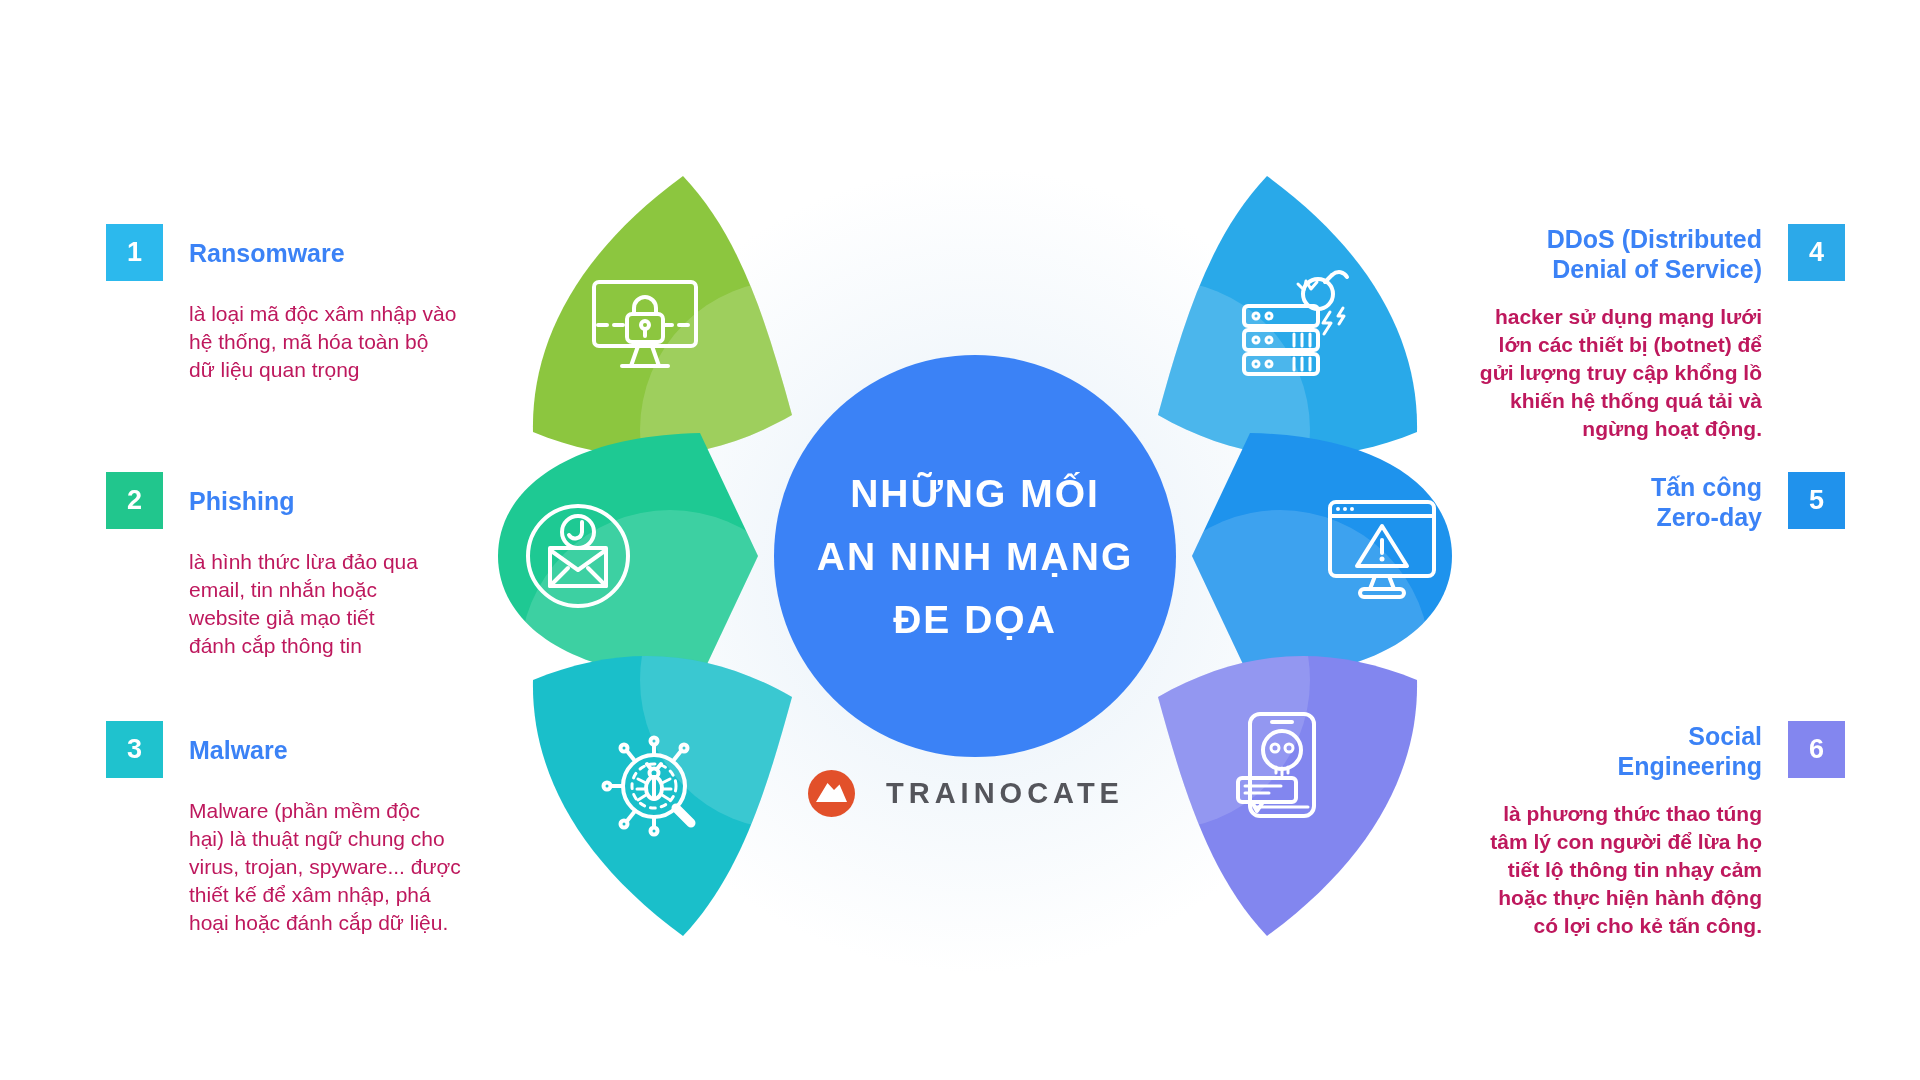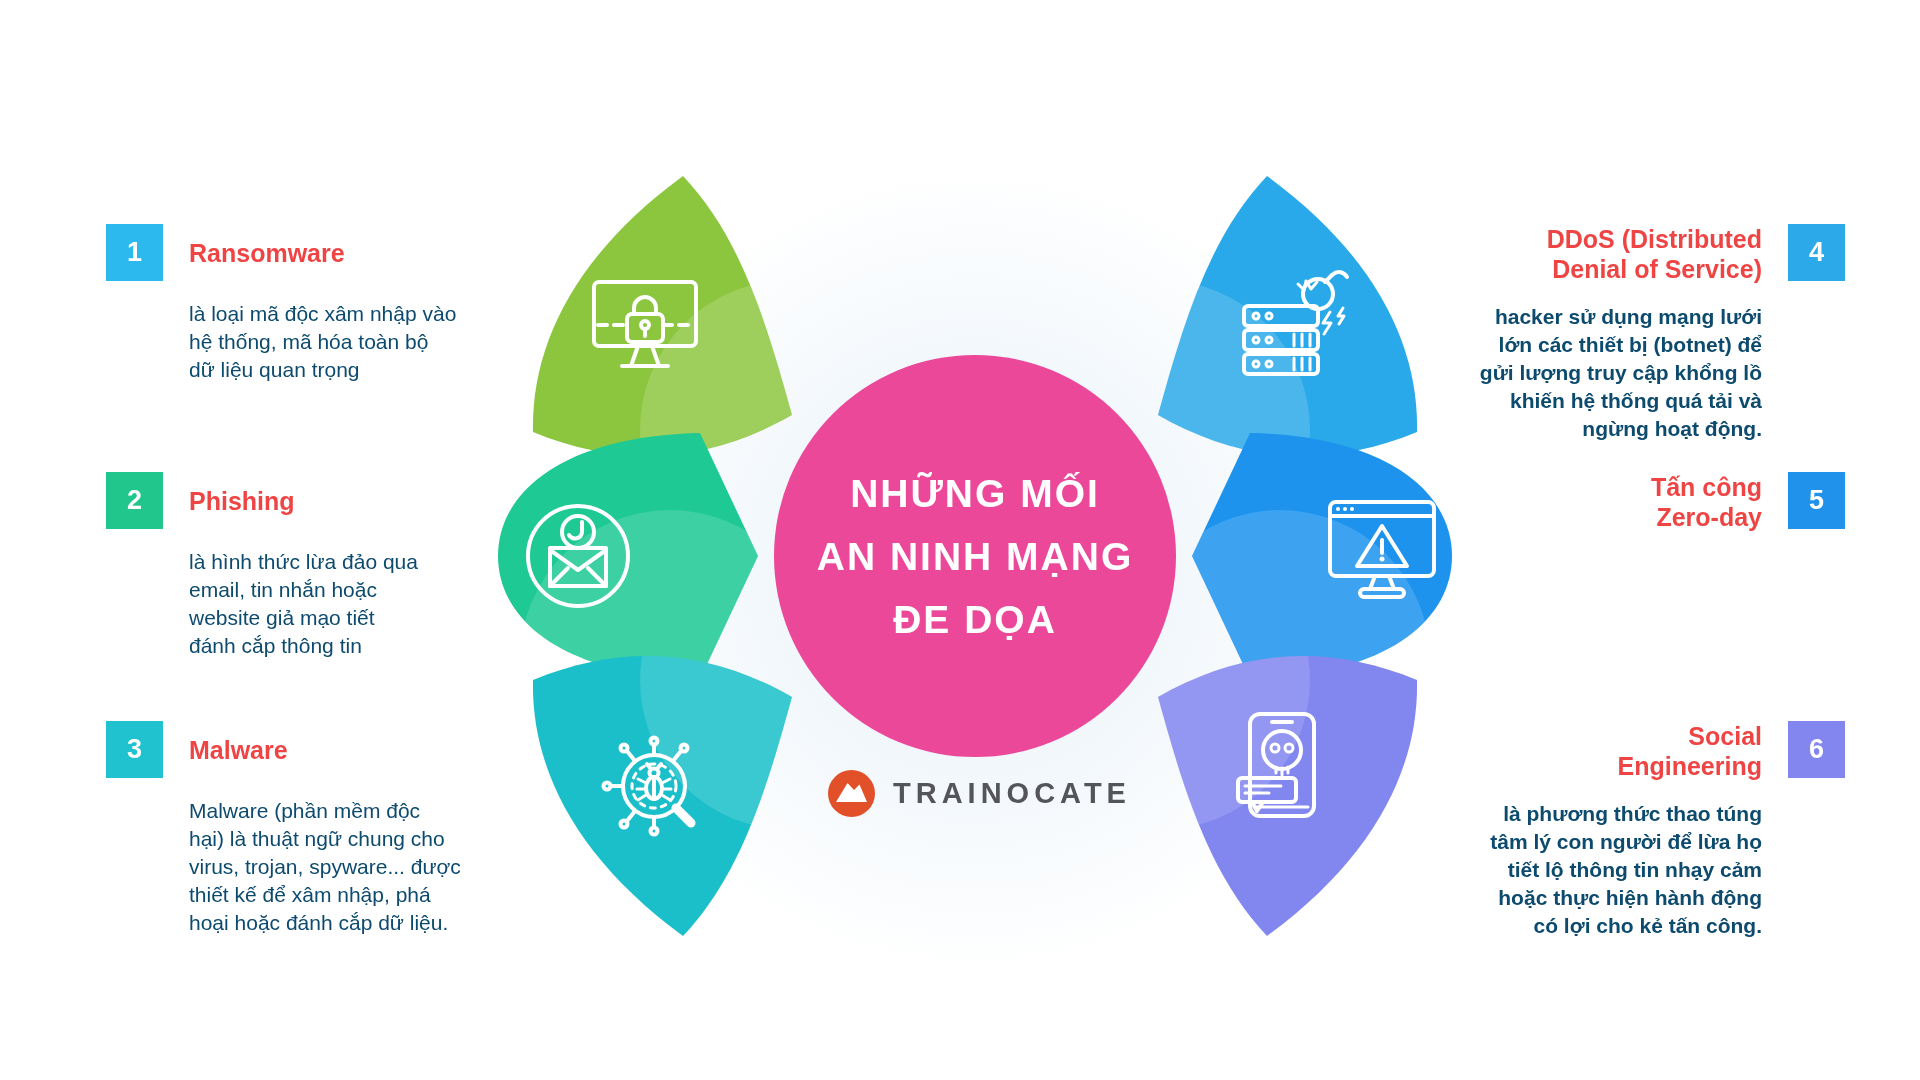--- a/index.html
+++ b/index.html
@@ -18,41 +18,41 @@
     position:absolute; left:774px; top:355px; width:402px; height:402px;
     border-radius:50%; background:#5f6064;
     display:flex; flex-direction:column; align-items:center; justify-content:center;
     text-align:center;
   }
   .center-line {
     color:#ffffff; font-weight:bold; font-size:39px; letter-spacing:2px;
     line-height:63px; white-space:nowrap;
   }
 
-  .logo { position:absolute; left:828px; top:770px; display:flex; align-items:center; gap:18px; }
+  .logo { position:absolute; left:808px; top:770px; display:flex; align-items:center; gap:31px; }
   .logo-mark { width:47px; height:47px; display:block; }
   .logo-text { font-size:29px; font-weight:bold; letter-spacing:5px; color:#54555b; }
 
   .item { position:absolute; display:grid; column-gap:26px; grid-template-rows:minmax(57px,auto) auto; }
   .item.left  { left:106px;  width:400px; grid-template-columns:57px 1fr; }
   .item.right { right:75px;  width:410px; grid-template-columns:1fr 57px; }
   .num {
     width:57px; height:57px; display:flex; align-items:center; justify-content:center;
     color:#ffffff; font-size:27px; font-weight:bold; grid-row:1;
   }
   .item.left  .num { grid-column:1; }
   .item.right .num { grid-column:2; }
   .item-title {
-    font-size:25px; font-weight:bold; color:#ef4444; align-self:center;
+    font-size:25px; font-weight:bold; color:#3b82f6; align-self:center;
     white-space:pre-line; line-height:30px; grid-row:1;
   }
   .item.left  .item-title { grid-column:2; text-align:left; }
   .item.right .item-title { grid-column:1; text-align:right; }
   .item-desc {
-    font-size:21px; color:#0c4a6e; line-height:28px; margin-top:19px;
+    font-size:21px; color:#be185d; line-height:28px; margin-top:19px;
     white-space:pre-line; grid-row:2;
   }
   .item.left  .item-desc { grid-column:2; text-align:left; }
   .item.right .item-desc { grid-column:1; text-align:right;font-weight:bold; }
   .r1 { top:224px; } .r2 { top:472px; } .r3 { top:721px; }
 </style>
 </head>
 <body>
 
 <div class="canvas">
@@ -182,21 +182,21 @@
       <circle cx="34" cy="38" r="19"></circle>
       <circle cx="27" cy="36" r="4" stroke-width="3"></circle>
       <circle cx="41" cy="36" r="4" stroke-width="3"></circle>
       <path d="M28 55 v6 M34 56 v7 M40 55 v6" stroke-width="3"></path>
       <rect x="-10" y="66" width="58" height="24" rx="4"></rect>
       <path d="M4 90 l5 9 6 -9"></path>
       <path d="M-3 74 h36 M-3 81 h24" stroke-width="3"></path>
     </g>
   </svg>
 
-  <div class="center-circle" style="background-color: #ec4899;">
+  <div class="center-circle" style="background-color: #3b82f6;">
     <div class="center-line">NHỮNG MỐI</div>
     <div class="center-line">AN NINH MẠNG</div>
     <div class="center-line">ĐE DỌA</div>
   </div>
 
   <div class="logo">
     <svg class="logo-mark" viewBox="0 0 47 47">
       <circle cx="23.5" cy="23.5" r="23.5" fill="#e2502a"></circle>
       <path d="M8 32 L19.5 13 L26 20 L31.5 14.5 L39 32 Z" fill="#ffffff"></path>
     </svg>

